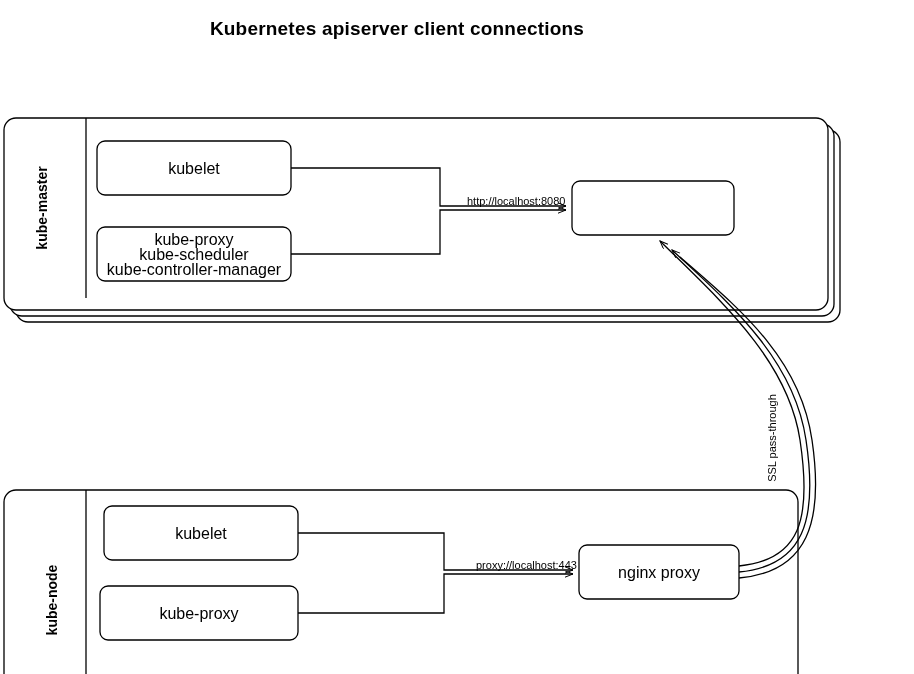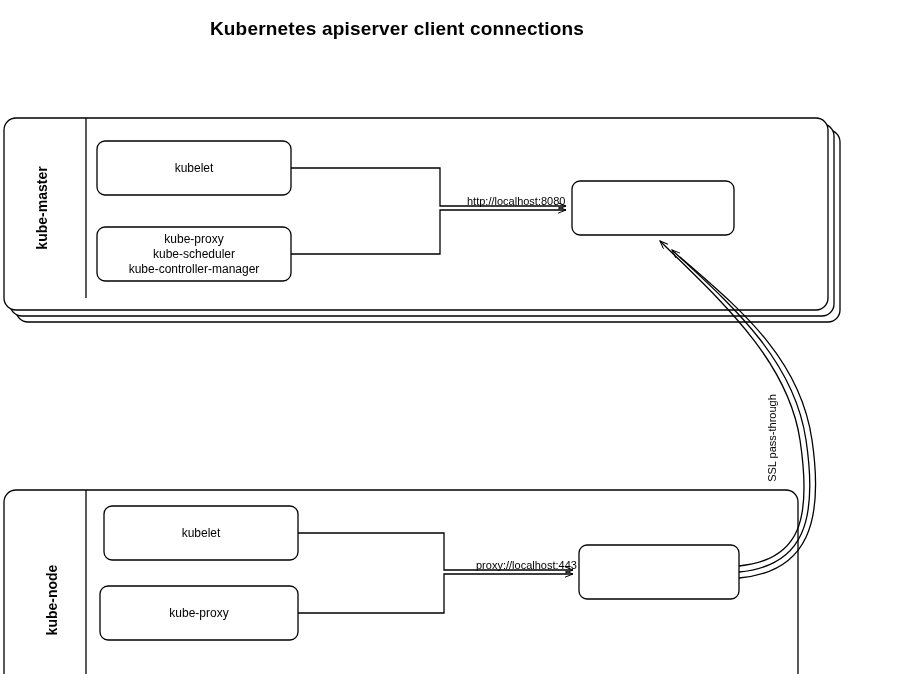--- a/index.html
+++ b/index.html
@@ -34,21 +34,21 @@
     font-size: 19px;
     font-weight: bold;
     letter-spacing: 0.2px;
   }
   .box-label {
     position: absolute;
     display: flex;
     align-items: center;
     justify-content: center;
     text-align: center;
-    font-size: 12px;
+    font-size: 16px;
     line-height: 15px;
     pointer-events: none;
     border-radius: 7px;
   }
   .edge-label {
     position: absolute;
     font-size: 11px;
     white-space: nowrap;
     padding-left: 24px;
   }
@@ -128,18 +128,19 @@
     <span>kube-proxy</span>
     <span>kube-scheduler</span>
     <span>kube-controller-manager</span>
   </div>
 
 
   <div class="box-label" style="left:104px; top:506px; width:194px; height:54px;">kubelet</div>
 
   <div class="box-label" style="left:100px; top:586px; width:198px; height:54px;">kube-proxy</div>
 
+  <div class="box-label" style="left:579px; top:545px; width:160px; height:54px;">nginx proxy</div>
 
   <div class="edge-label" style="left:443px; top:195px;">http://localhost:8080</div>
   <div class="edge-label" style="left:452px; top:559px;">proxy://localhost:443</div>
   <div class="vert-label-small" style="left:712px; top:432px; width:120px; text-align:center;">SSL pass-through</div>
 
 </div>
 
 </body></html>

